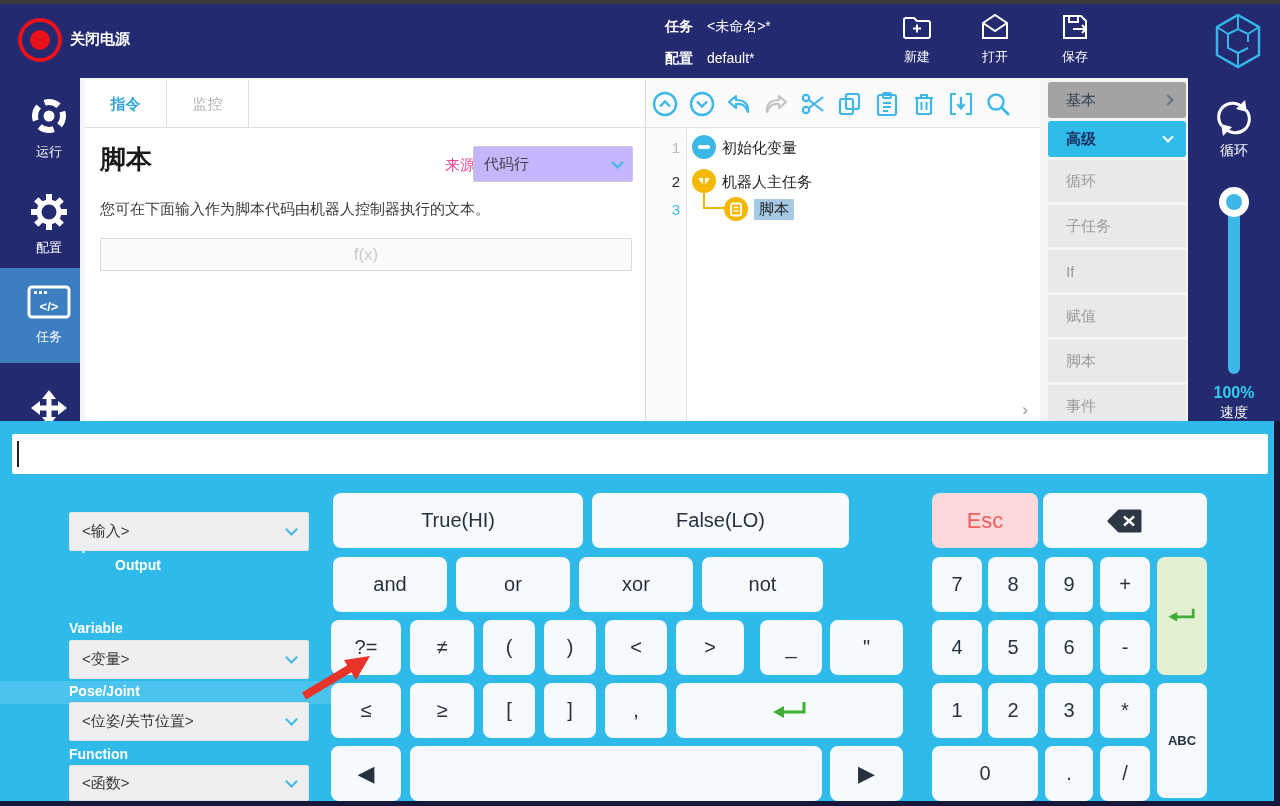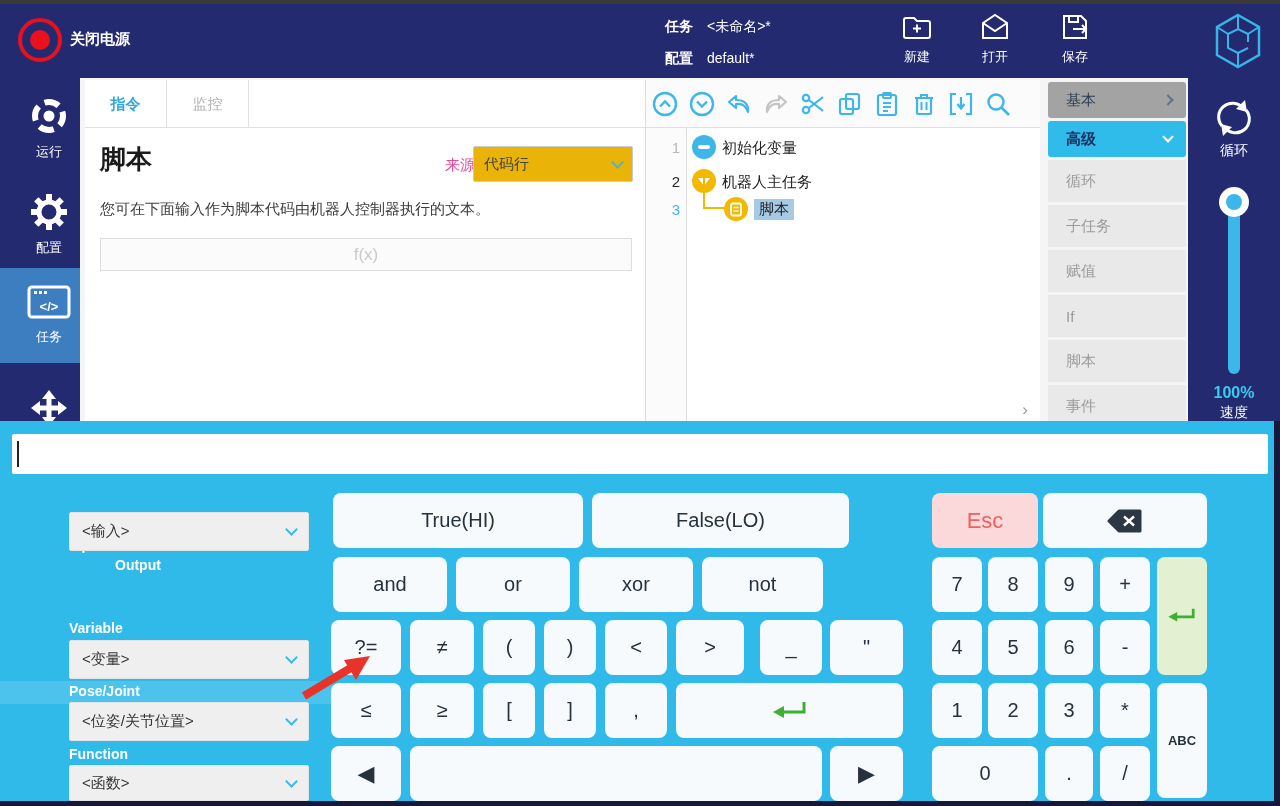--- a/index.html
+++ b/index.html
@@ -29,21 +29,21 @@
   
   .mainpanel { left:85px; top:80px; width:560px; height:341px; background:#fff; }
   .tabrow { position:absolute; left:0; top:0; width:560px; height:48px; background:#fff;
             border-bottom:1px solid #e0e0e0; display:flex; }
   .tab { width:82px; height:48px; display:flex; align-items:center; justify-content:center;
          font-size:15px; border-right:1px solid #e0e0e0; cursor:pointer; }
   .tab.active { color:#33a7da; font-weight:bold; }
   .tab.inactive { color:#b3b3b3; }
   .h-title { position:absolute; left:15px; top:62px; font-size:26px; font-weight:bold; color:#1a1a1a; }
   .src-label { position:absolute; left:360px; top:76px; font-size:15px; color:#ec4899; }
-  .src-dd { position:absolute; left:388px; top:66px; width:160px; height:36px; background:#eab308;
+  .src-dd { position:absolute; left:388px; top:66px; width:160px; height:36px; background:#c4b5fd;
             border:1px solid #c9c9c9; border-radius:2px; display:flex; align-items:center;
             padding:0 10px; font-size:15px; color:#444; cursor:pointer; }
   .desc { position:absolute; left:15px; top:120px; font-size:15px; color:#3c3c3c; }
   .fx { position:absolute; left:15px; top:158px; width:532px; height:33px; background:#fbfbfb;
         border:1px solid #ddd; text-align:center; font-size:17px; color:#555; }
   .fx::placeholder { color:#c9c9c9; }
 
   .chev { width:9px; height:9px; border-right:2px solid #3db7e8; border-bottom:2px solid #3db7e8;
           transform:rotate(45deg); margin-left:auto; margin-top:-4px; }
 
@@ -311,22 +311,22 @@
     <div class="pal-head pal-basic">
       <span>基本</span>
       <span class="chev-r"></span>
     </div>
     <div class="pal-head pal-adv">
       <span>高级</span>
       <span class="chev-w"></span>
     </div>
     <div class="pal-item">循环</div>
     <div class="pal-item">子任务</div>
+    <div class="pal-item">If</div>
     <div class="pal-item">赋值</div>
-    <div class="pal-item">If</div>
     <div class="pal-item">脚本</div>
     <div class="pal-item">事件</div>
   </div>
 
   <div class="abs rightbar">
     <svg class="abs" style="left:24px; top:18px;" width="44" height="44" viewBox="0 0 44 44">
       <path d="M10 30 A13 13 0 0 1 31 12" fill="none" stroke="#fff" stroke-width="3"></path>
       <polygon points="33,4 35,16 24,13" fill="#fff"></polygon>
       <path d="M34 14 A13 13 0 0 1 13 32" fill="none" stroke="#fff" stroke-width="3"></path>
       <polygon points="11,40 9,28 20,31" fill="#fff"></polygon>

